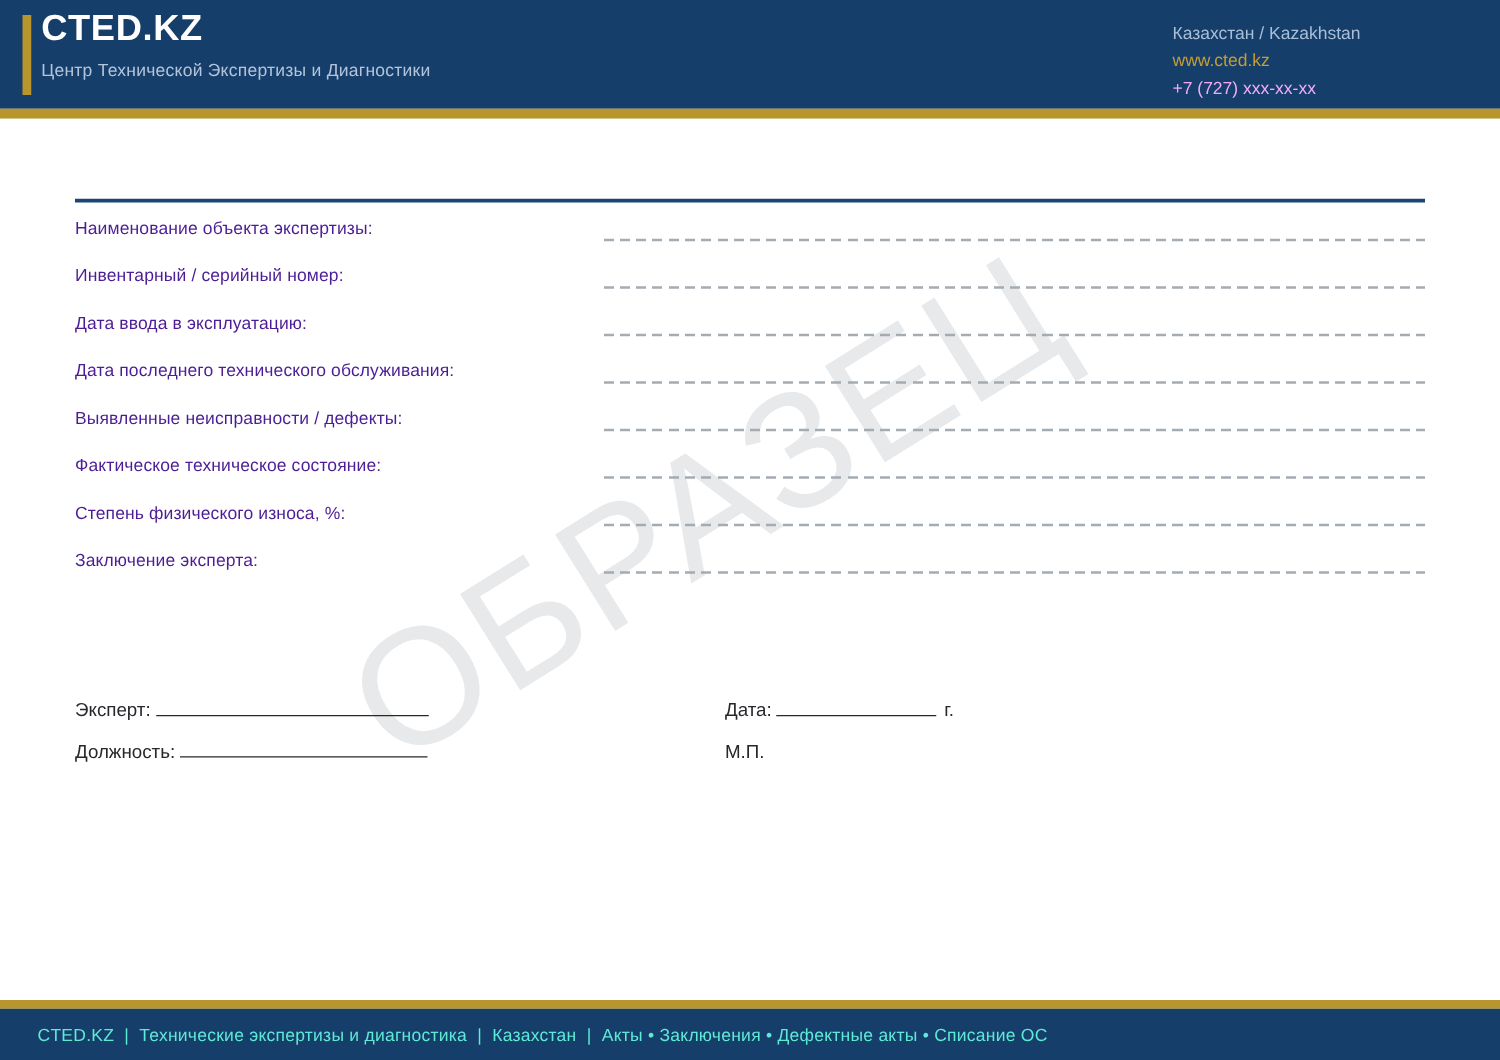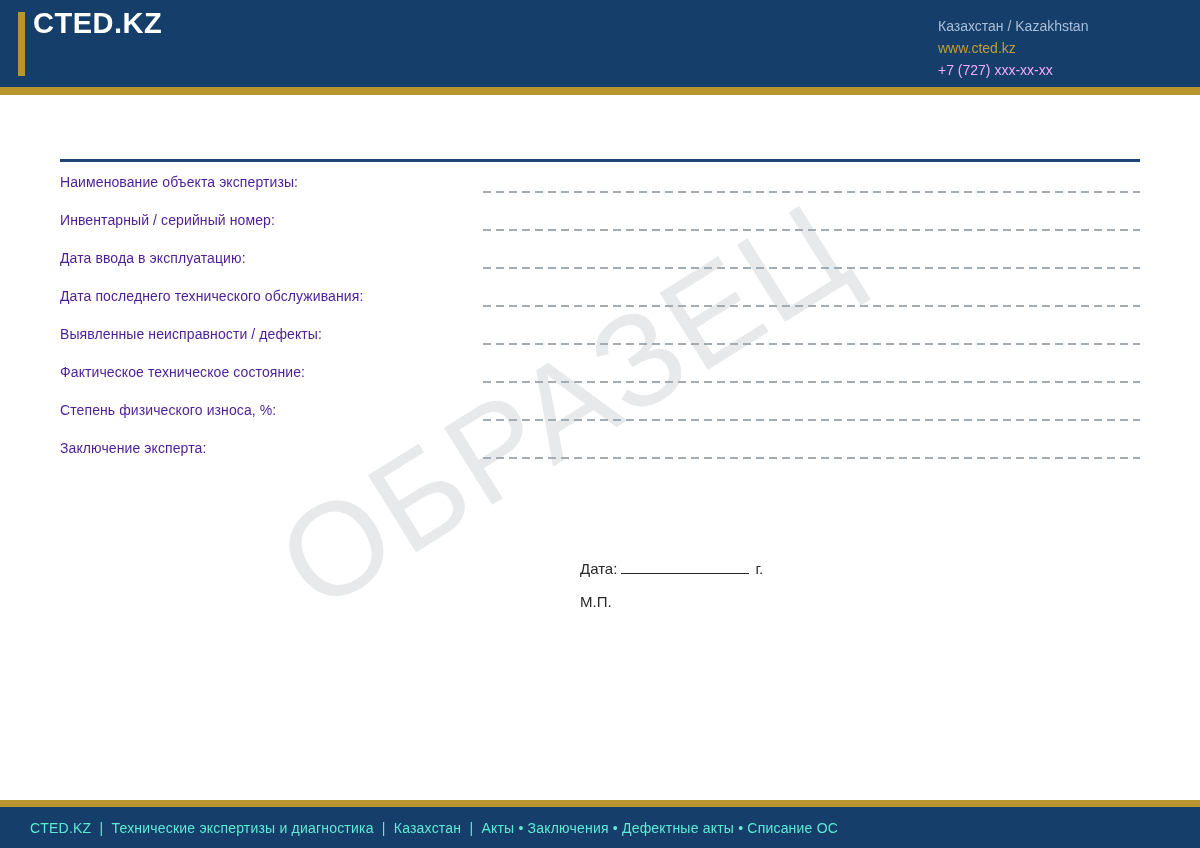--- a/index.html
+++ b/index.html
@@ -102,20 +102,21 @@
   }
 </style>
 </head>
 <body>
 
 <div class="page">
 
   <div class="topbar">
     <div class="gold-accent"></div>
     <div class="logo">CTED.KZ</div>
+    <div class="hdr-subtitle">Центр Технической Экспертизы и Диагностики</div>
     <div class="contact">
       <div class="country">Казахстан / Kazakhstan</div>
       <div class="website">www.cted.kz</div>
       <div class="phone">+7 (727) xxx-xx-xx</div>
     </div>
   </div>
   <div class="gold-bar-top"></div>
 
   <div class="content">
     <div class="watermark">ОБРАЗЕЦ</div>
@@ -152,25 +153,31 @@
         <span class="field-line"></span>
       </div>
       <div class="field-row">
         <span class="field-label">Заключение эксперта:</span>
         <span class="field-line"></span>
       </div>
     </div>
 
     <div class="sig-area">
       <div class="sig-row">
+        <div class="sig-left">
+          <span>Эксперт:</span><span class="sig-line line-expert"></span>
+        </div>
         <div class="sig-right">
           <span>Дата:</span><span class="sig-line line-date"></span><span>г.</span>
         </div>
       </div>
       <div class="sig-row">
+        <div class="sig-left">
+          <span>Должность:</span><span class="sig-line line-position"></span>
+        </div>
         <div class="sig-right">
           <span>М.П.</span>
         </div>
       </div>
     </div>
   </div>
 
   <div class="gold-bar-bottom"></div>
   <div class="bottombar">
     <div class="footer-text">CTED.KZ  |  Технические экспертизы и диагностика  |  Казахстан  |  Акты • Заключения • Дефектные акты • Списание ОС</div>

